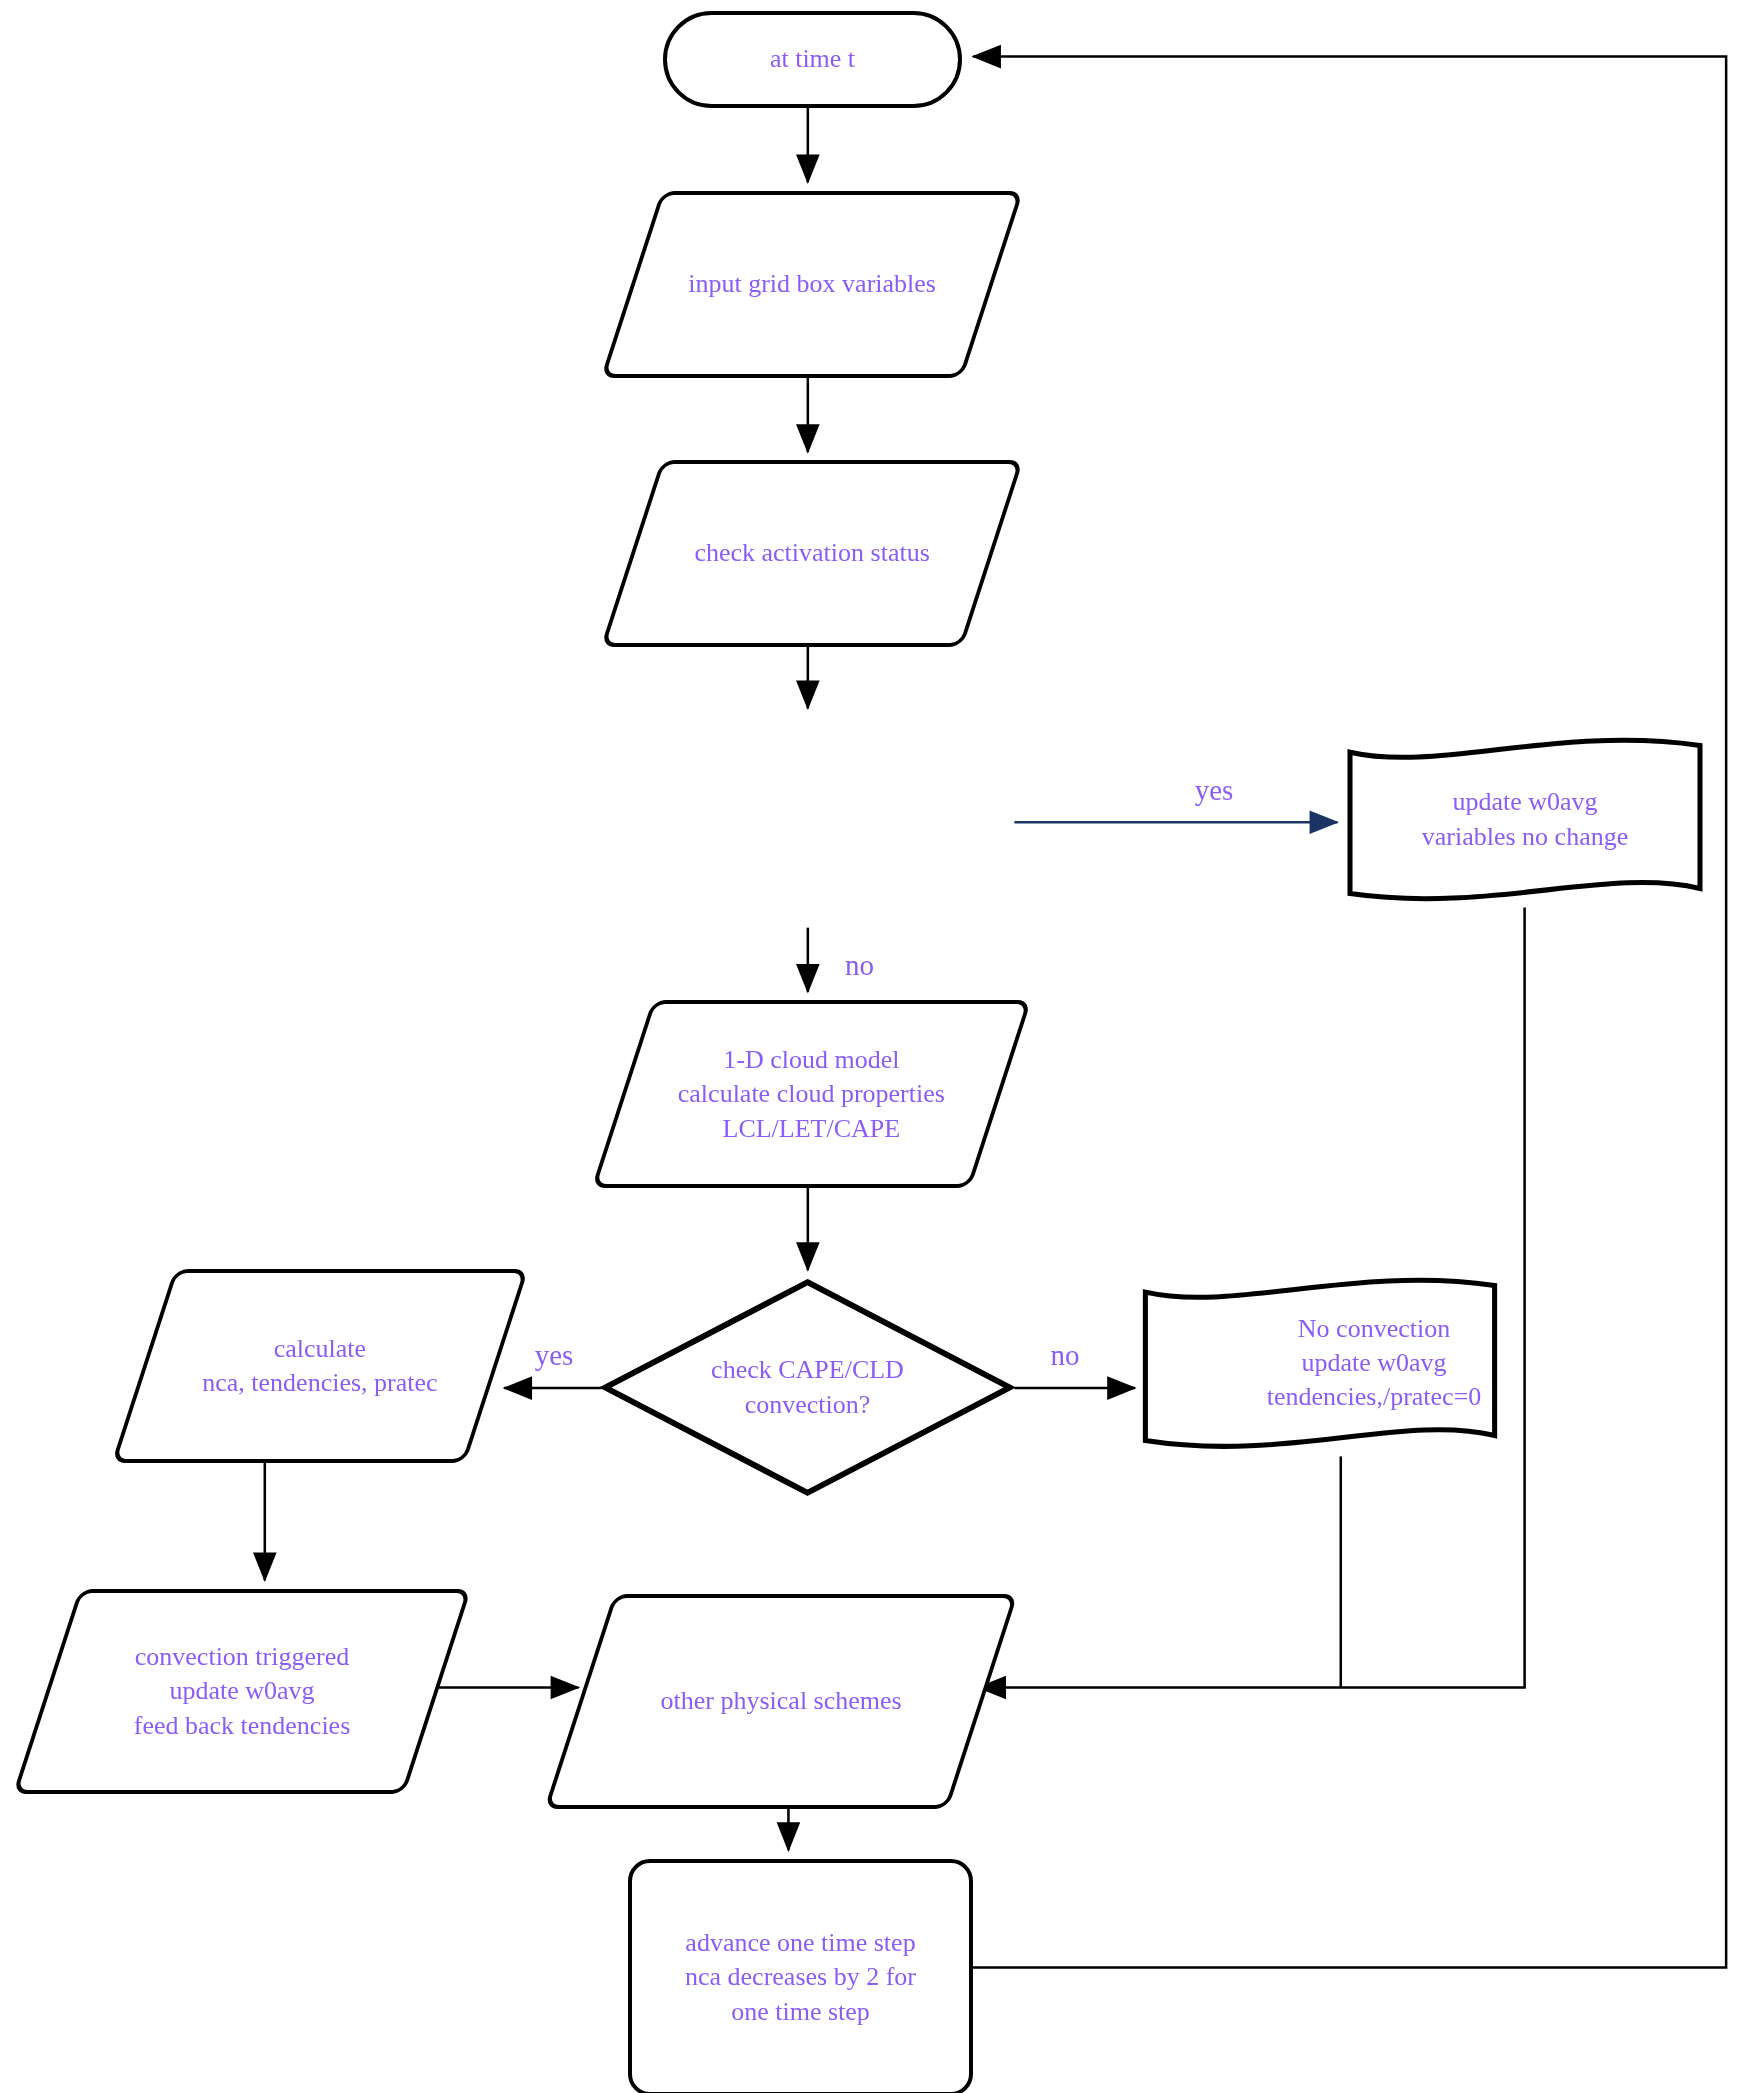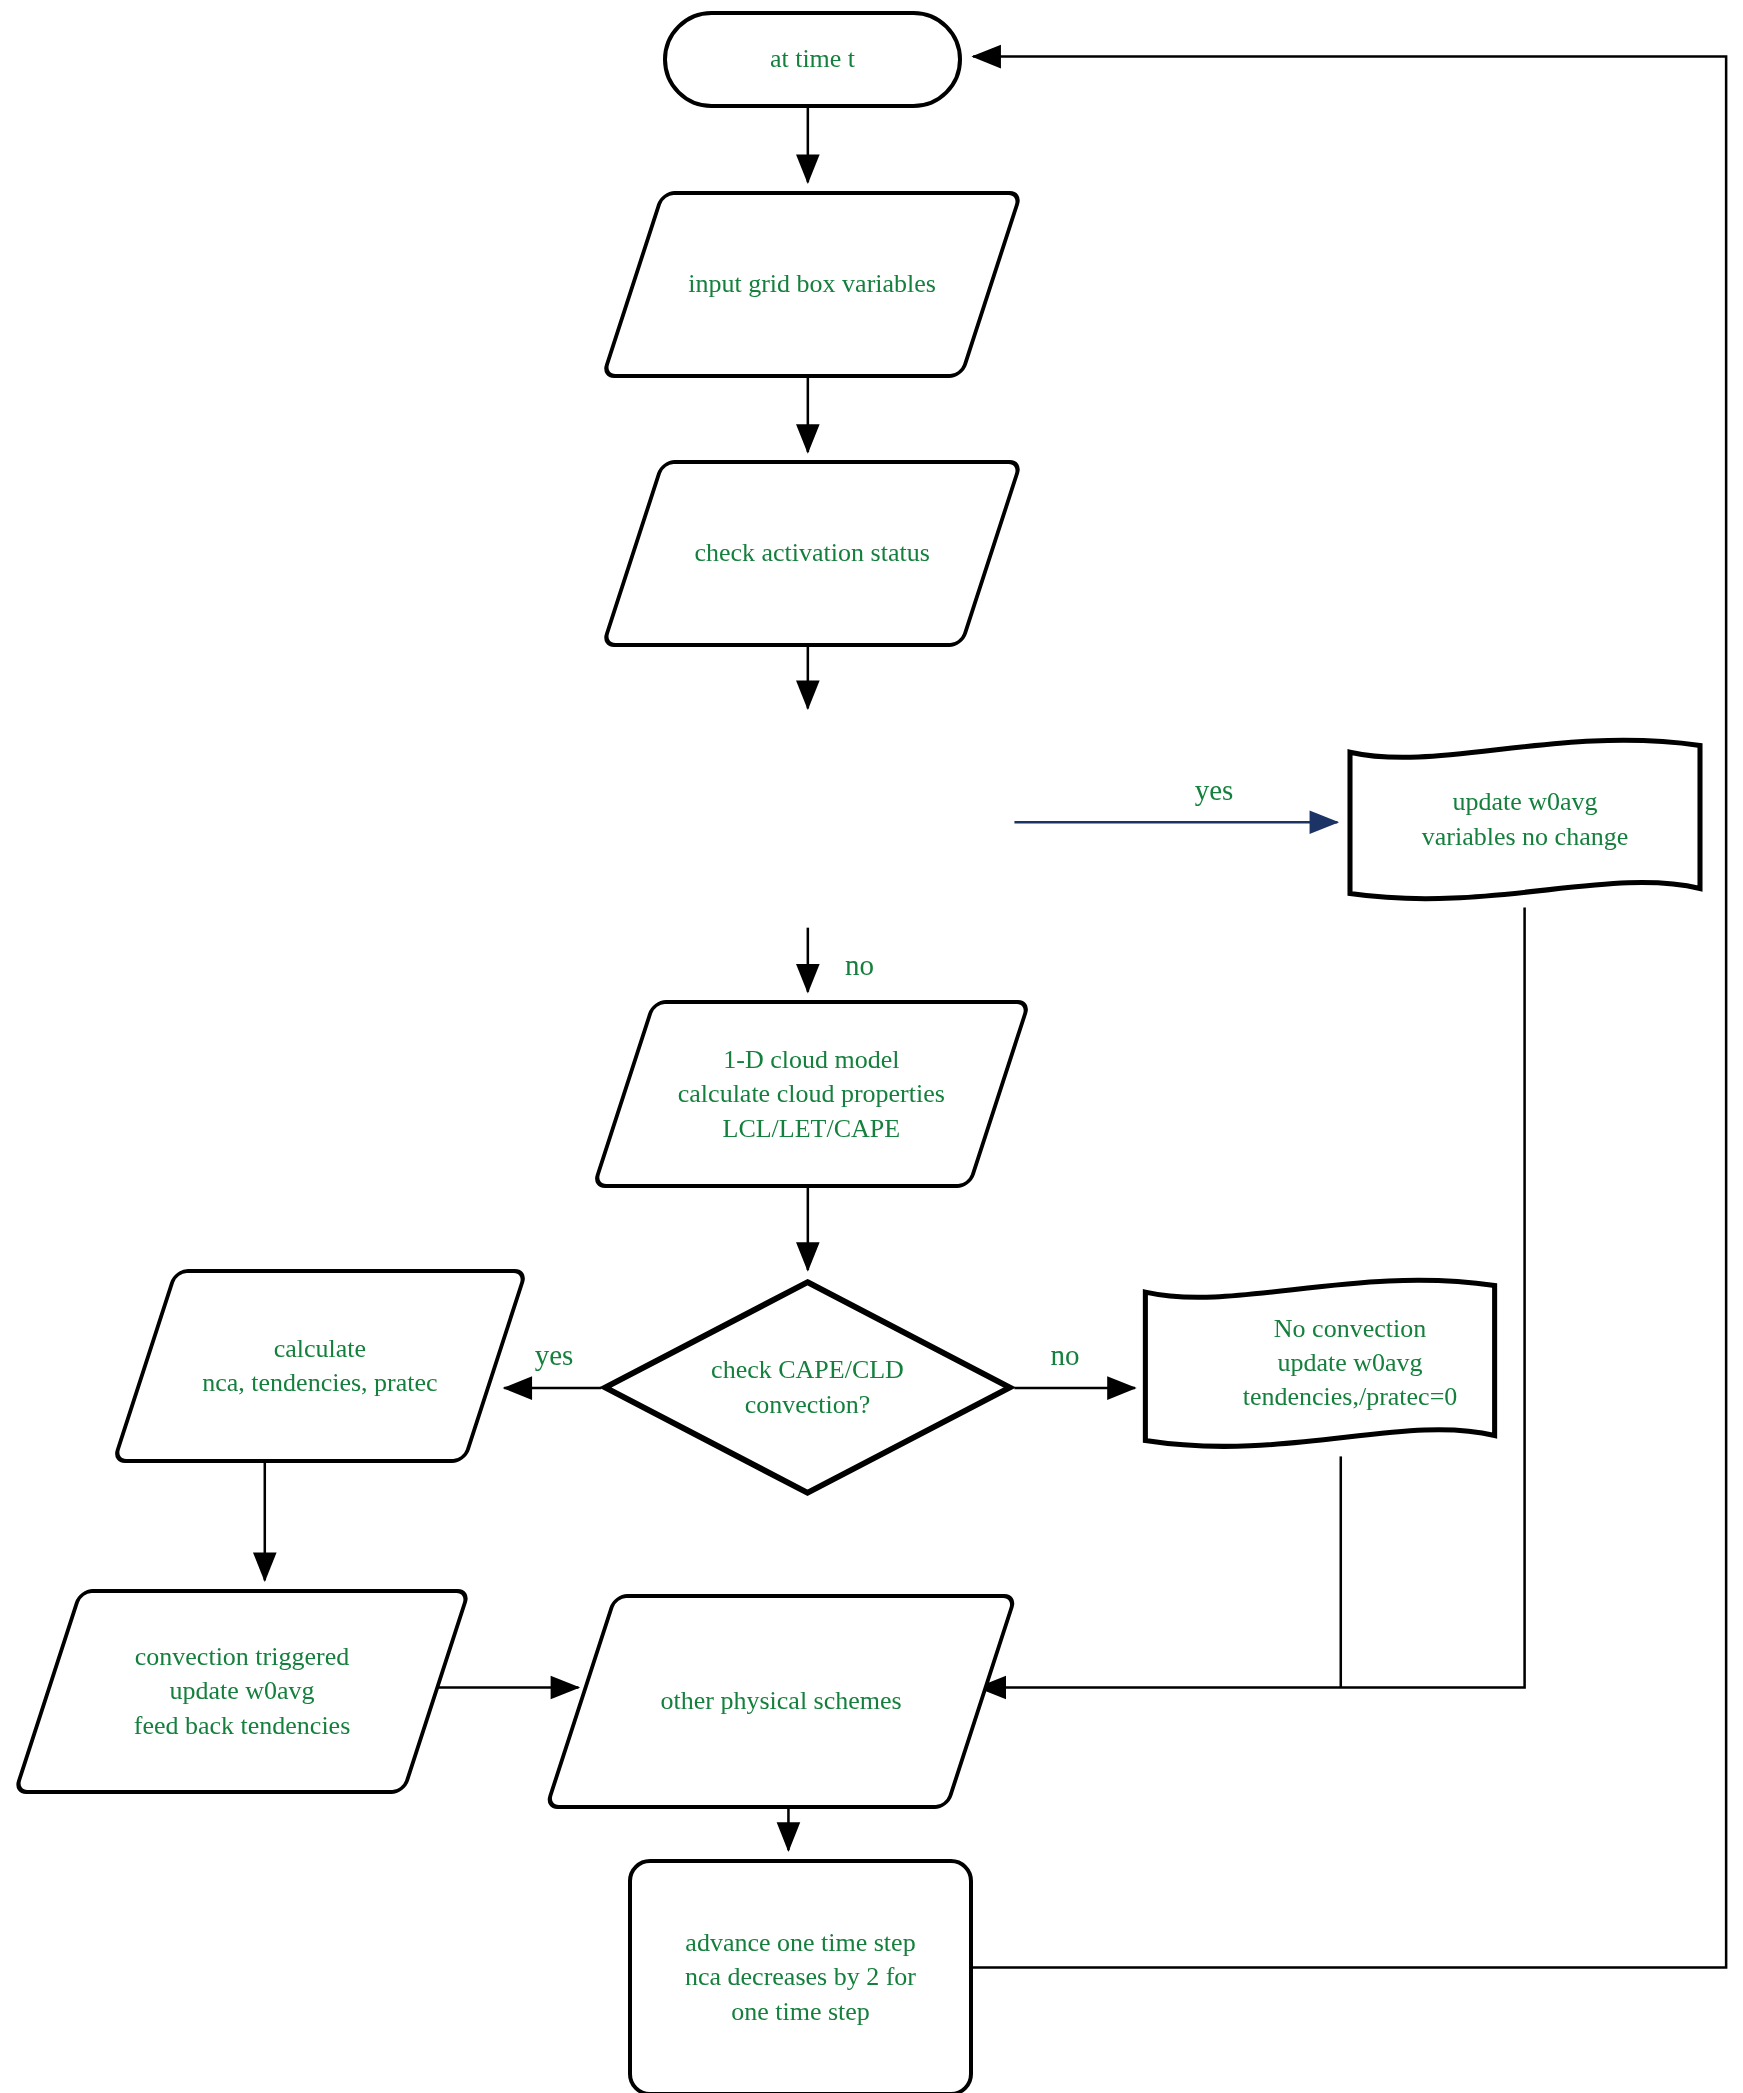--- a/index.html
+++ b/index.html
@@ -1,19 +1,19 @@
 <!DOCTYPE html>
 <html style="font-size:13.5px"><head>
 <meta charset="utf-8">
 <style>
   html,body{margin:0;padding:0;background:#ffffff;}
   #canvas{
     position:relative;width:1743px;height:2094px;background:#ffffff;
     font-family:"Liberation Serif","DejaVu Serif",serif;
-    color:#15803d;overflow:hidden;
+    color:#8b5cf6;overflow:hidden;
   }
   #wires{position:absolute;left:0;top:0;z-index:1;}
   .node{position:absolute;z-index:2;display:flex;align-items:center;justify-content:center;
         text-align:center;font-size:26px;line-height:1.32;background:#fff;}
   .terminator{border:4.2px solid #000;border-radius:51px;}
   .para{border:4.2px solid #000;border-radius:13.5px;transform:skewX(-18deg);}
   .para .inner{transform:skewX(18deg);width:100%;}
   .shapehost{background:transparent;}
   .shapehost svg{position:absolute;left:0;top:0;overflow:visible;}
   .shapehost .inner{position:relative;z-index:1;}
@@ -96,21 +96,21 @@
     </div>
   </div>
 
   <div class="node para" style="left:143px;top:1269px;width:346px;height:186px;">
     <div class="inner">
       <div>calculate</div>
       <div>nca, tendencies, pratec</div>
     </div>
   </div>
 
-  <div class="node shapehost" style="left:1142px;top:1270px;width:416px;height:186px;">
+  <div class="node shapehost" style="left:1142px;top:1270px;width:416px;height:186px;padding-left:24px;">
     <svg width="356" height="186" viewBox="0 0 422 220">
       <path d="M 4 26 C 110 50 250 -6 418 18 L 418 196 C 310 170 170 228 4 202 Z" fill="#ffffff" stroke="#000000" stroke-width="6"></path>
     </svg>
     <div class="inner">
       <div>No convection</div>
       <div>update w0avg</div>
       <div>tendencies,/pratec=0</div>
     </div>
   </div>
 

